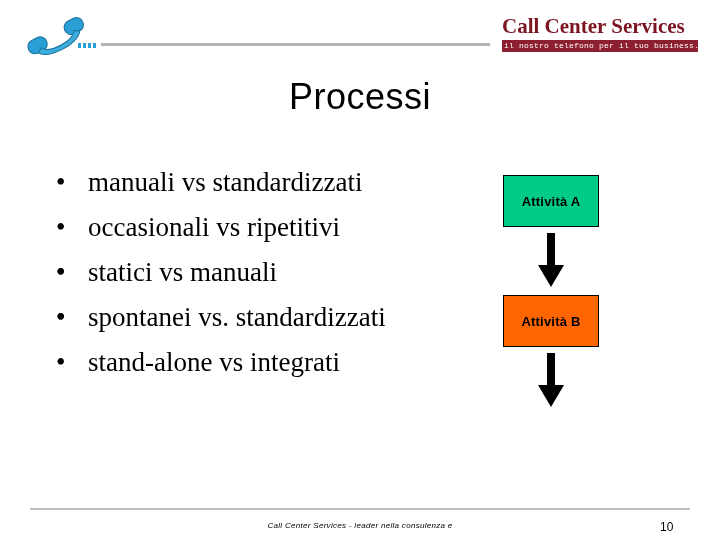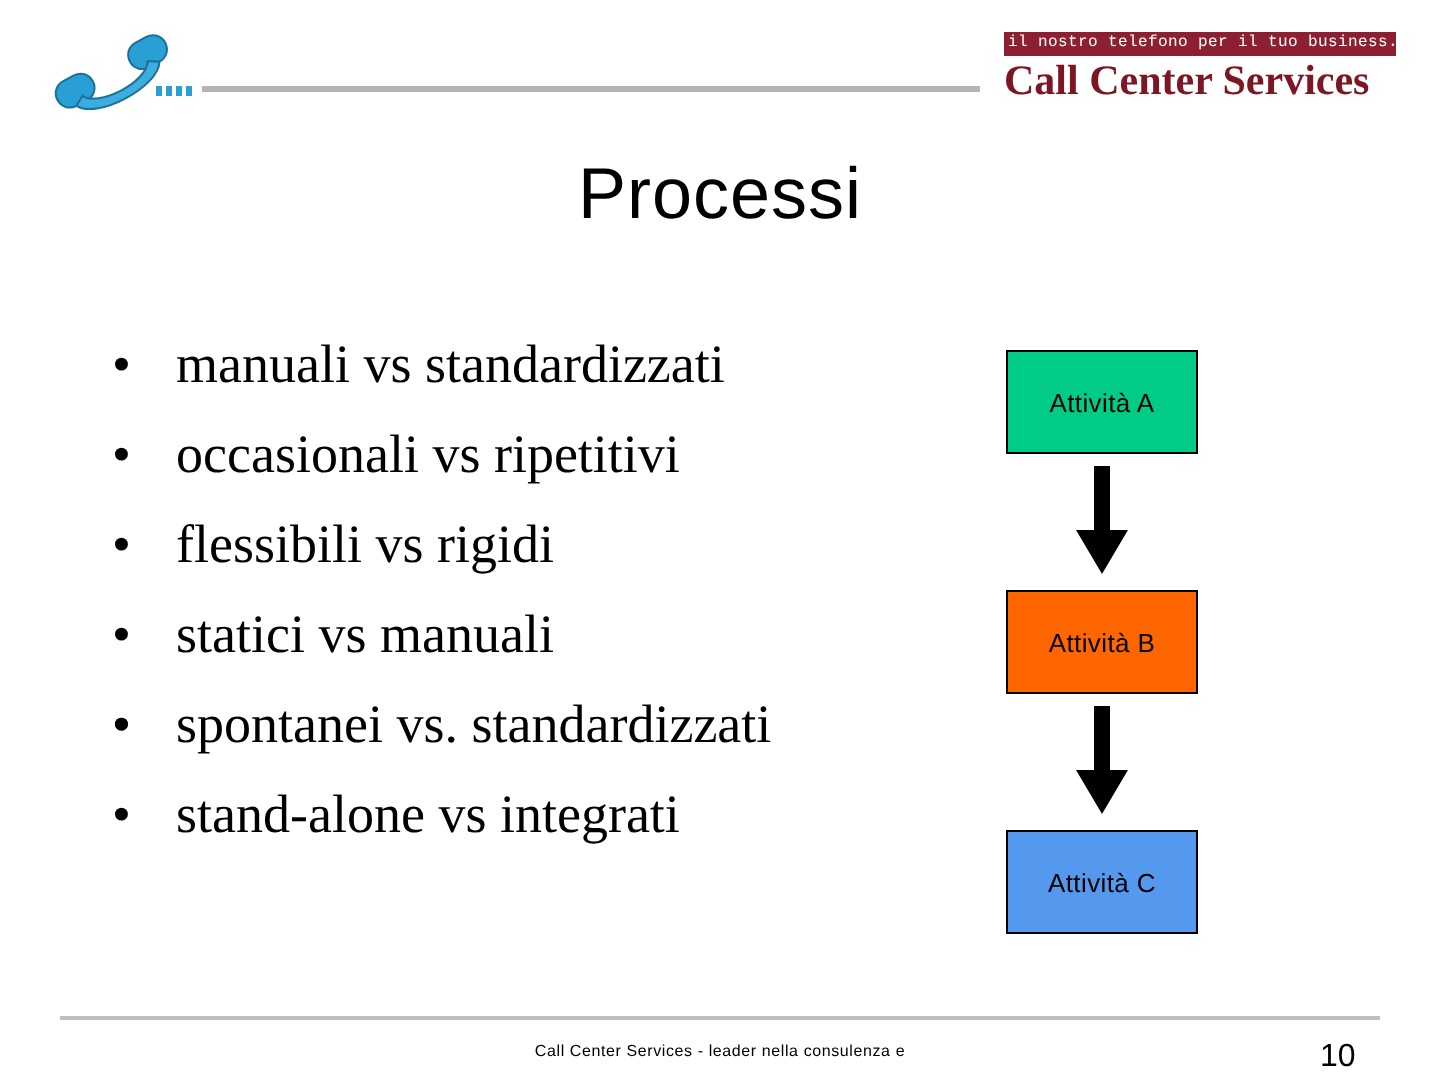--- a/index.html
+++ b/index.html
@@ -122,21 +122,21 @@
   .flow-box {
     width: 96px;
     height: 52px;
     border: 1px solid #000000;
     box-sizing: border-box;
     display: flex;
     align-items: center;
     justify-content: center;
     font-family: "Liberation Sans", sans-serif;
     font-size: 13px;
-    font-weight: normal;
+    font-weight: bold;
     color: #000000;
     letter-spacing: 0.2px;
   }
   .flow-arrow {
     width: 96px;
     height: 68px;
     display: flex;
     align-items: center;
     justify-content: center;
   }
@@ -152,32 +152,33 @@
     background: #bfbfbf;
   }
   #footer-text {
     position: absolute;
     left: 0;
     top: 521px;
     width: 720px;
     text-align: center;
     font-family: "Liberation Sans", sans-serif;
     font-size: 8px;
+    font-style: italic;
     color: #000000;
     letter-spacing: 0.3px;
     white-space: nowrap;
   }
   #footer-page-number {
     position: absolute;
     left: 660px;
     top: 520px;
     width: 40px;
     text-align: left;
     font-family: "Liberation Sans", sans-serif;
-    font-size: 16px;
+    font-size: 12px;
     color: #000000;
   }
 </style>
 </head>
 <body>
 
 <div id="slide-header">
 
   <div id="phone-logo">
     <svg width="86" height="48" viewBox="0 0 86 48">
@@ -191,40 +192,39 @@
         <rect x="65" y="33" width="3" height="5"></rect>
         <rect x="70" y="33" width="3" height="5"></rect>
         <rect x="75" y="33" width="3" height="5"></rect>
       </g>
     </svg>
   </div>
 
   <div id="header-rule"></div>
 
   <div id="brand-block">
+    <div id="brand-title">Call Center Services</div>
     <div id="brand-tagline">il nostro telefono per il tuo business.</div>
-    <div id="brand-title">Call Center Services</div>
   </div>
 
 </div>
 
 <div id="page-title">Processi</div>
 
 <ul id="bullet-list">
   <li>
     <span class="bullet-dot">•</span>
     <span>manuali vs standardizzati</span>
   </li>
   <li>
     <span class="bullet-dot">•</span>
     <span>occasionali vs ripetitivi</span>
   </li>
   <li>
     <span class="bullet-dot">•</span>
-    <span>flessibili vs rigidi</span>
   </li>
   <li>
     <span class="bullet-dot">•</span>
     <span>statici vs manuali</span>
   </li>
   <li>
     <span class="bullet-dot">•</span>
   </li>
   <li>
     <span class="bullet-dot">•</span>
@@ -251,21 +251,18 @@
   <div class="flow-box" style="background: rgb(255, 102, 0);">
     <span>Attività B</span>
   </div>
 
   <div class="flow-arrow">
     <svg width="30" height="56" viewBox="0 0 30 56">
       <polygon points="11,0 19,0 19,32 28,32 15,54 2,32 11,32" fill="#000000"></polygon>
     </svg>
   </div>
 
-  <div class="flow-box" style="background: rgb(85, 153, 238);">
-    <span>Attività C</span>
-  </div>
 
 </div>
 
 <div id="footer-rule"></div>
 <div id="footer-text">Call Center Services - leader nella consulenza e</div>
 <div id="footer-page-number">10</div>
 
 </body></html>

